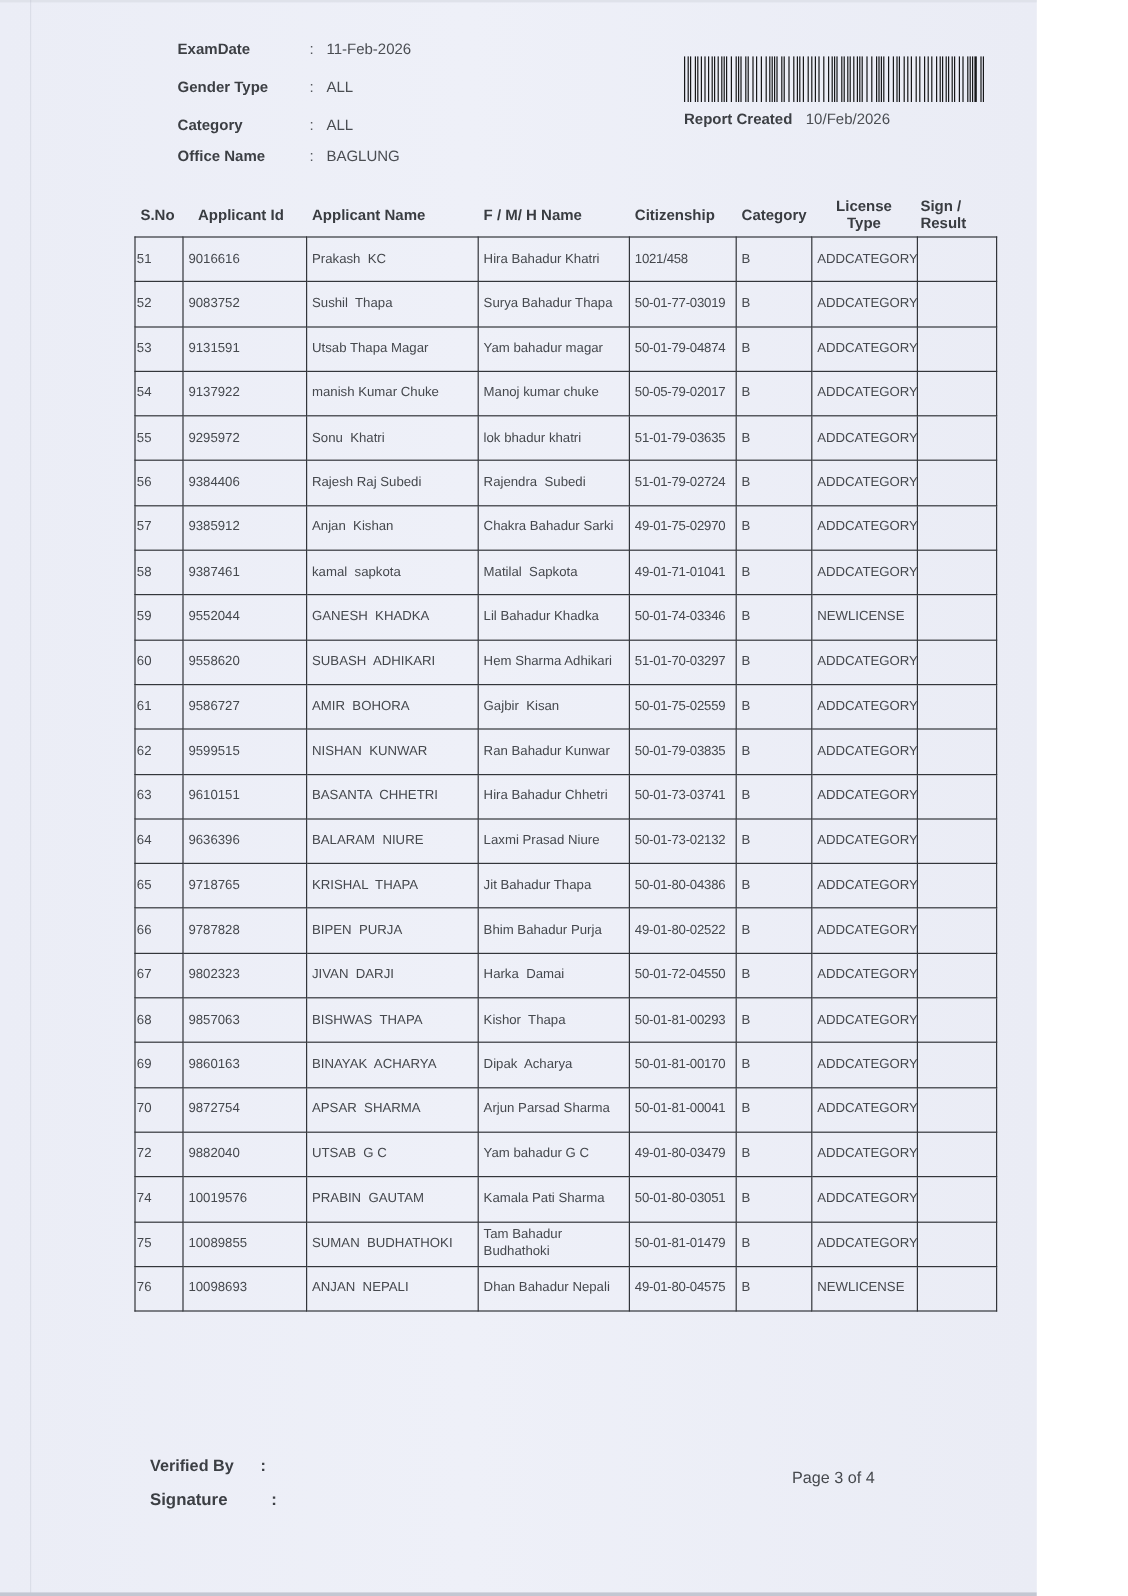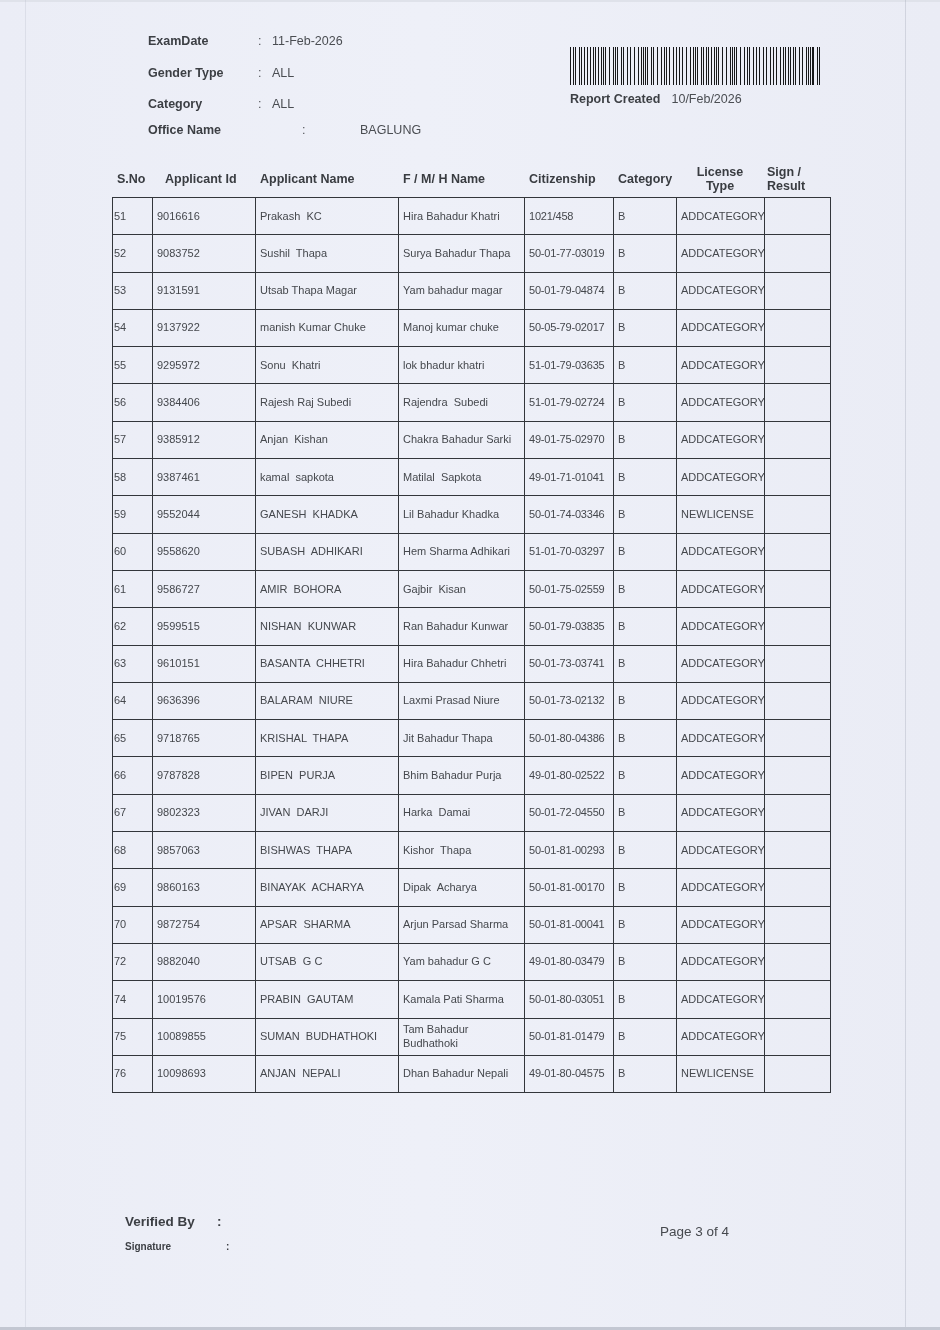--- a/index.html
+++ b/index.html
@@ -1,39 +1,39 @@
 <!DOCTYPE html>
 <html><head>
 <meta charset="utf-8">
 <style>
   html,body{margin:0;padding:0;}
   .page{
     position:relative;
-    width:940px;height:1330px;
+    width:864px;height:1330px;
     background:linear-gradient(90deg,#ebedf6 0%,#eef0f8 45%,#eaecf5 100%);
     font-family:"Liberation Sans", sans-serif;
     color:#44474c;
     overflow:hidden;
   }
   
   .edge-top{position:absolute;left:0;top:0;width:100%;height:2px;background:#dfe2ea;}
   .edge-bottom{position:absolute;left:0;bottom:0;width:100%;height:3px;background:#c3c7d2;}
   .fold-right{position:absolute;top:0;left:905px;width:1px;height:100%;background:rgba(160,165,180,.35);}
   .fold-left{position:absolute;top:0;left:25px;width:1px;height:100%;background:rgba(180,184,196,.28);}
 
   
   .meta{position:absolute;left:148px;top:34px;width:340px;}
   .meta-row{position:absolute;left:0;display:flex;font-size:12.5px;}
   .meta-row .label{display:inline-block;width:110px;font-weight:bold;color:#3c3f44;}
   .meta-row .colon{display:inline-block;width:14px;color:#54575c;}
   .meta-row .value{color:#4a4d52;}
   .meta-row:nth-child(1){top:0;}
   .meta-row:nth-child(2){top:32px;}
   .meta-row:nth-child(3){top:63px;}
-  .meta-row:nth-child(4){top:89px;gap:44px;}
+  .meta-row:nth-child(4){top:89px;}
 
   
   .barcode{position:absolute;left:570px;top:47px;width:262px;height:38px;display:flex;align-items:stretch;}
   .barcode .bar{background:#17181a;height:100%;}
   .report-created{position:absolute;left:570px;top:92px;font-size:12.5px;}
   .report-created .label{font-weight:bold;color:#3c3f44;display:inline-block;width:98px;}
   .report-created .value{color:#4a4d52;}
 
   
   .thead{
@@ -62,21 +62,21 @@
     white-space:pre-wrap;
     overflow:hidden;
     line-height:1.2;
   }
   table.applicants td.c-sno{padding-left:1px;}
   table.applicants td.c-citizenship{letter-spacing:-0.2px;}
 
   
   .footer-verified{position:absolute;left:125px;top:1214px;font-size:13.5px;font-weight:bold;color:#3c3f44;}
   .footer-verified .colon{position:absolute;left:92px;font-weight:bold;}
-  .footer-signature{position:absolute;left:125px;top:1241px;font-size:10px;font-weight:bold;color:#3c3f44;}
+  .footer-signature{position:absolute;left:125px;top:1241px;font-size:14px;font-weight:bold;color:#3c3f44;}
   .footer-signature .colon{position:absolute;left:101px;font-weight:bold;}
   .page-number{position:absolute;left:660px;top:1224px;font-size:13.5px;color:#46494e;}
 </style>
 </head>
 <body>
 
 <div class="page">
   <div class="edge-top"></div>
   <div class="fold-left"></div>
   <div class="fold-right"></div>

